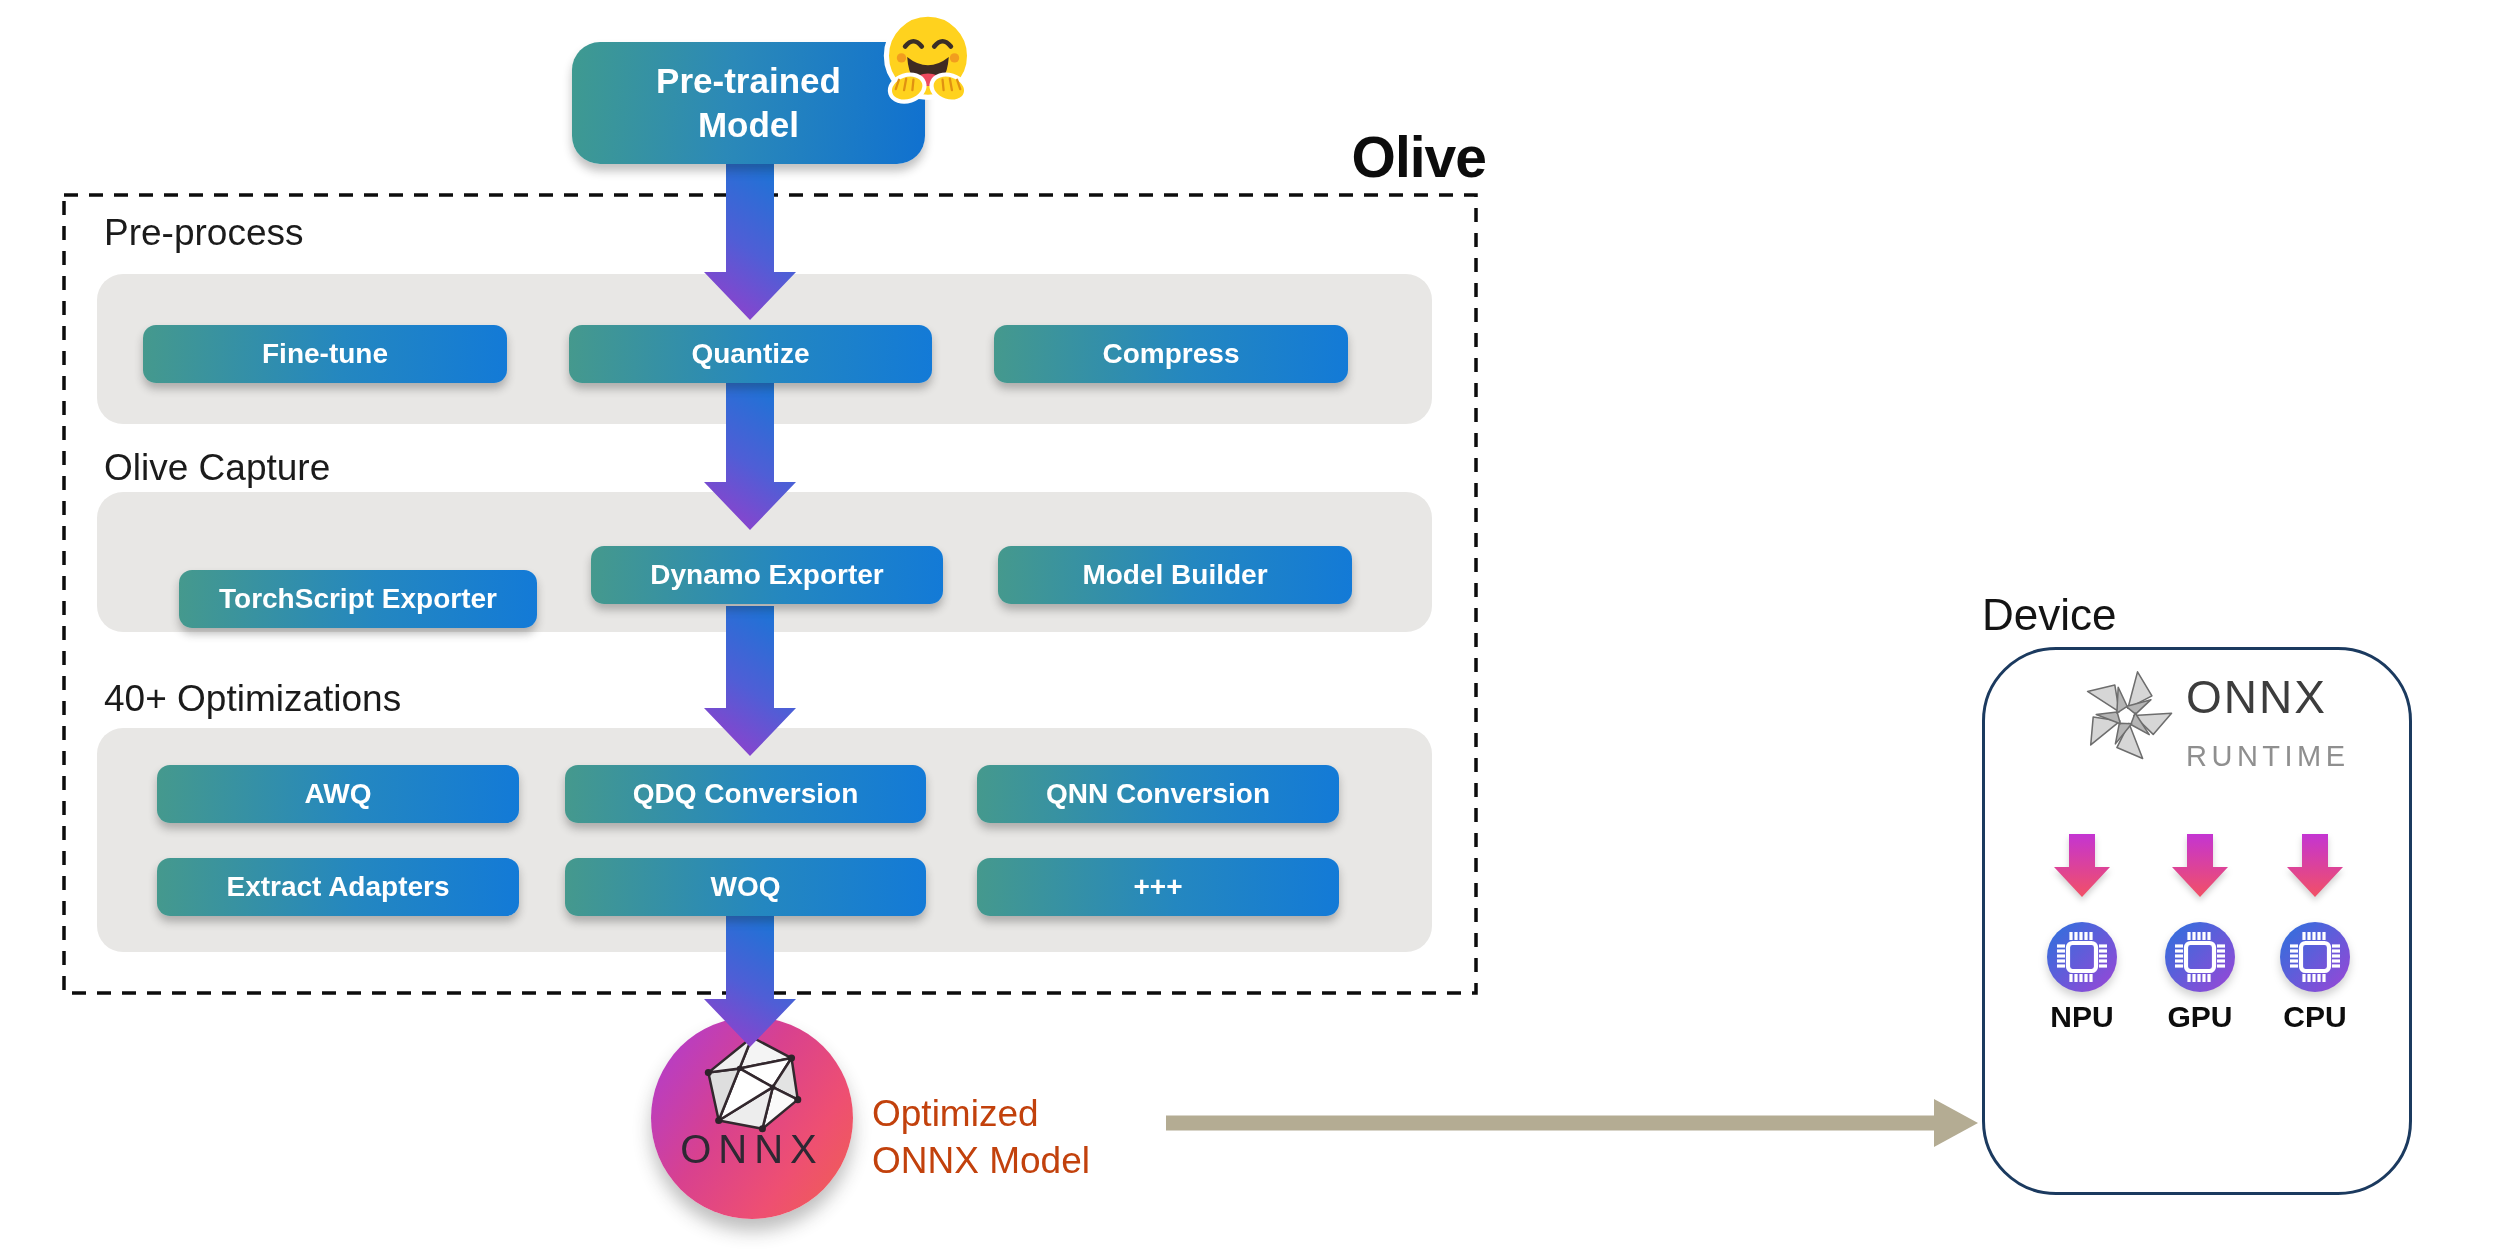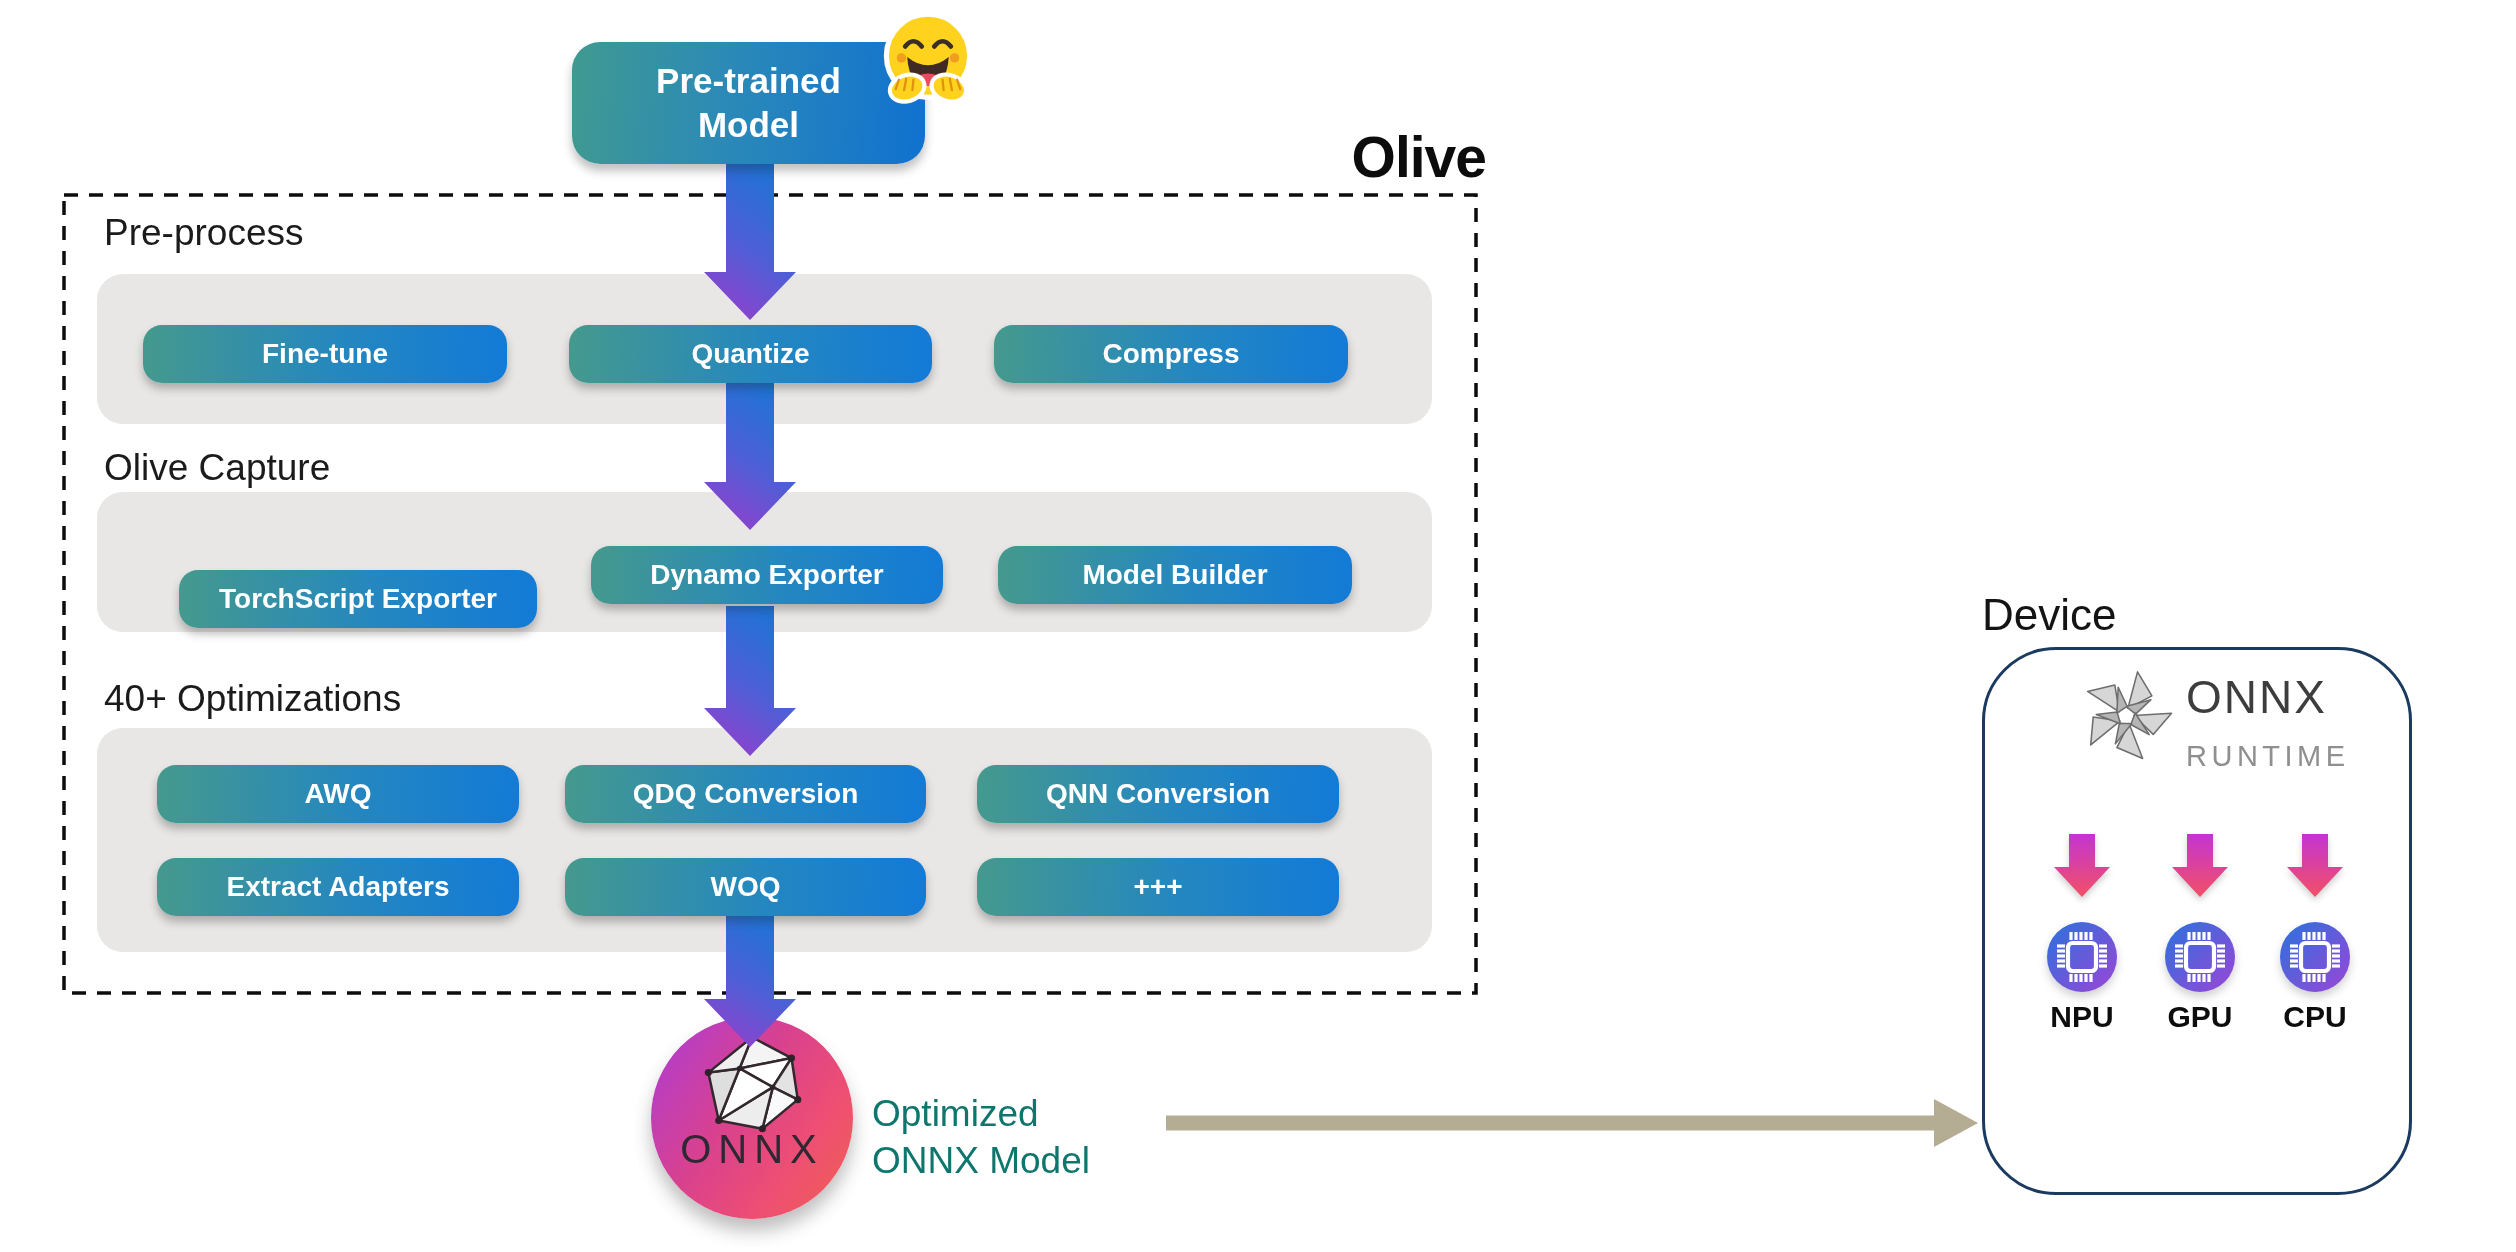--- a/index.html
+++ b/index.html
@@ -18,36 +18,36 @@
   .pretrained .txt{width:230px;text-align:center;color:#fff;font-weight:700;font-size:35px;line-height:44px;}
   .emoji{left:876px;top:8px;z-index:5;}
   
   .olive-title{left:1330px;top:124px;width:156px;text-align:right;font-size:57px;font-weight:800;color:#0c0c0c;letter-spacing:-1px;z-index:2;}
   .dashed-frame{left:62px;top:193px;z-index:0;}
   .section-label{left:104px;font-size:37px;color:#1b1b1b;z-index:2;}
   .panel{
     left:97px;width:1335px;background:#e8e7e5;border-radius:26px;z-index:0;
   }
   .btn{
-    position:absolute;height:58px;border-radius:19px;z-index:3;
+    position:absolute;height:58px;border-radius:13px;z-index:3;
     background:linear-gradient(92deg,#45998d 0%,#2487c0 55%,#137ad7 100%);
     color:#ffffff;font-weight:700;font-size:28px;
     display:flex;align-items:center;justify-content:center;
     box-shadow:0 6px 8px rgba(40,40,40,.30);
   }
   .flow-arrow{z-index:2;}
   
   .onnx-circle{
     left:651px;top:1017px;width:202px;height:202px;border-radius:50%;
     background:linear-gradient(125deg,#ab3cd8 0%,#d8418f 42%,#ee4f72 72%,#f0614f 100%);
     box-shadow:0 12px 18px rgba(40,40,40,.30);
     display:flex;flex-direction:column;align-items:center;z-index:1;
   }
   .onnx-circle .logo-word{font-size:40px;color:#2e2833;letter-spacing:7px;margin-top:-8px;font-weight:400;}
-  .output-caption{left:872px;top:1090px;font-size:37px;line-height:47px;color:#0f766e;z-index:1;}
+  .output-caption{left:872px;top:1090px;font-size:37px;line-height:47px;color:#c2410c;z-index:1;}
   .handoff-arrow{left:1166px;top:1097px;z-index:0;}
   
   .device-title{left:1982px;top:590px;width:430px;text-align:left;font-size:44px;color:#141414;z-index:1;}
   .device-box{
     left:1982px;top:647px;width:430px;height:548px;border:3px solid #1b3a5f;border-radius:74px;
     background:#ffffff;box-sizing:border-box;z-index:0;
   }
   .ort-logo-text{left:2186px;top:674px;z-index:1;line-height:1;}
   .ort-logo-text .l1{font-size:46px;color:#3d3d3d;letter-spacing:2px;}
   .ort-logo-text .l2{font-size:29px;color:#8f8f8f;letter-spacing:4.5px;margin-top:22px;}

